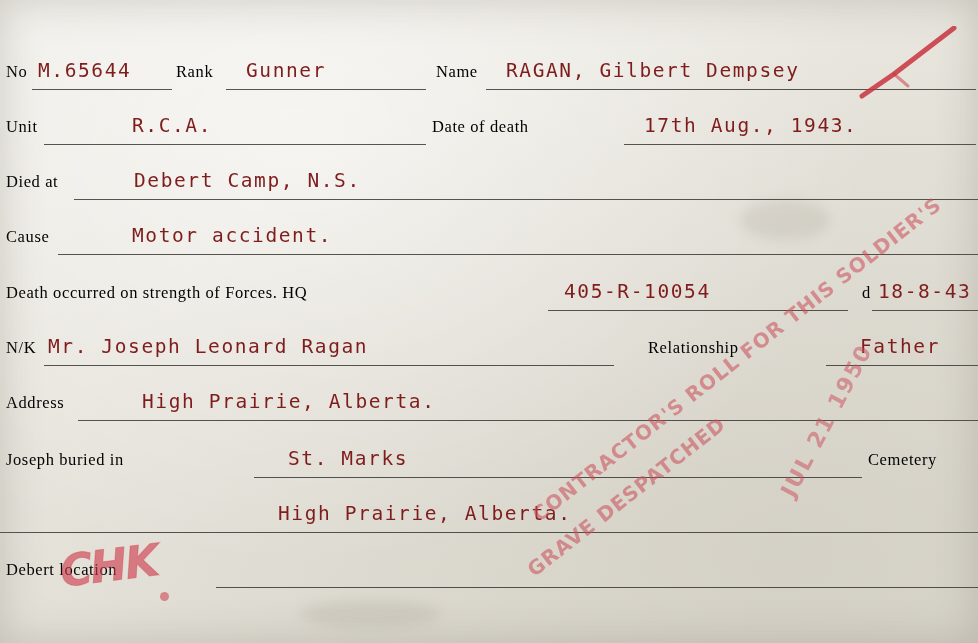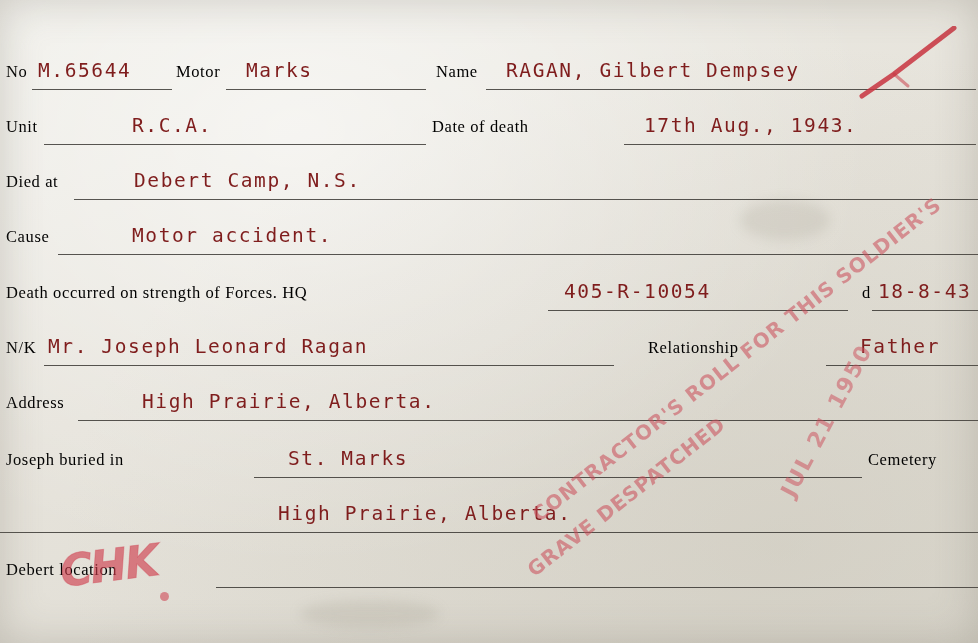--- a/index.html
+++ b/index.html
@@ -150,22 +150,22 @@
   <div id="paper-texture"></div>
 
   <div class="smudge" style="left:300px;top:600px;width:140px;height:28px;"></div>
   <div class="smudge" style="left:740px;top:200px;width:90px;height:40px;"></div>
 
   <div class="row" style="top:62px;">
     <span class="printed" style="left:6px;">No</span>
     <span class="typed" style="left:38px;">M.65644</span>
     <div class="rule" style="left:32px;width:140px;"></div>
 
-    <span class="printed" style="left:176px;">Motor</span>
-    <span class="typed" style="left:246px;">Marks</span>
+    <span class="printed" style="left:176px;">Rank</span>
+    <span class="typed" style="left:246px;">Gunner</span>
     <div class="rule" style="left:226px;width:200px;"></div>
 
     <span class="printed" style="left:436px;">Name</span>
     <span class="typed" style="left:506px;">RAGAN, Gilbert Dempsey</span>
     <div class="rule" style="left:486px;width:490px;"></div>
   </div>
 
   <div class="row" style="top:117px;">
     <span class="printed" style="left:6px;">Unit</span>
     <span class="typed" style="left:132px;">R.C.A.</span>

